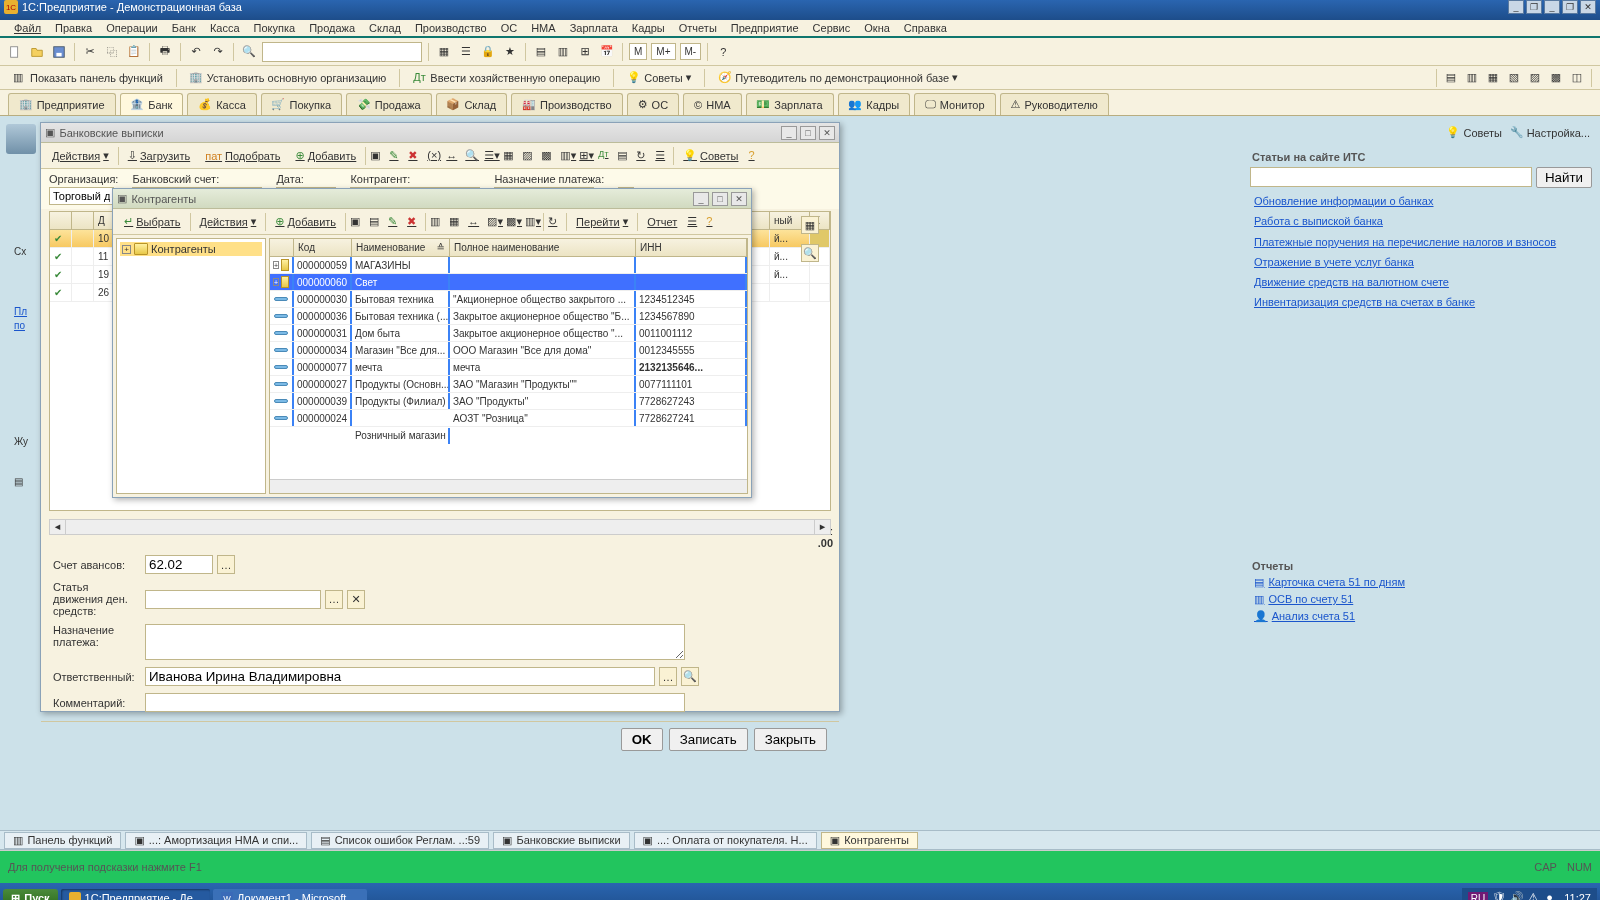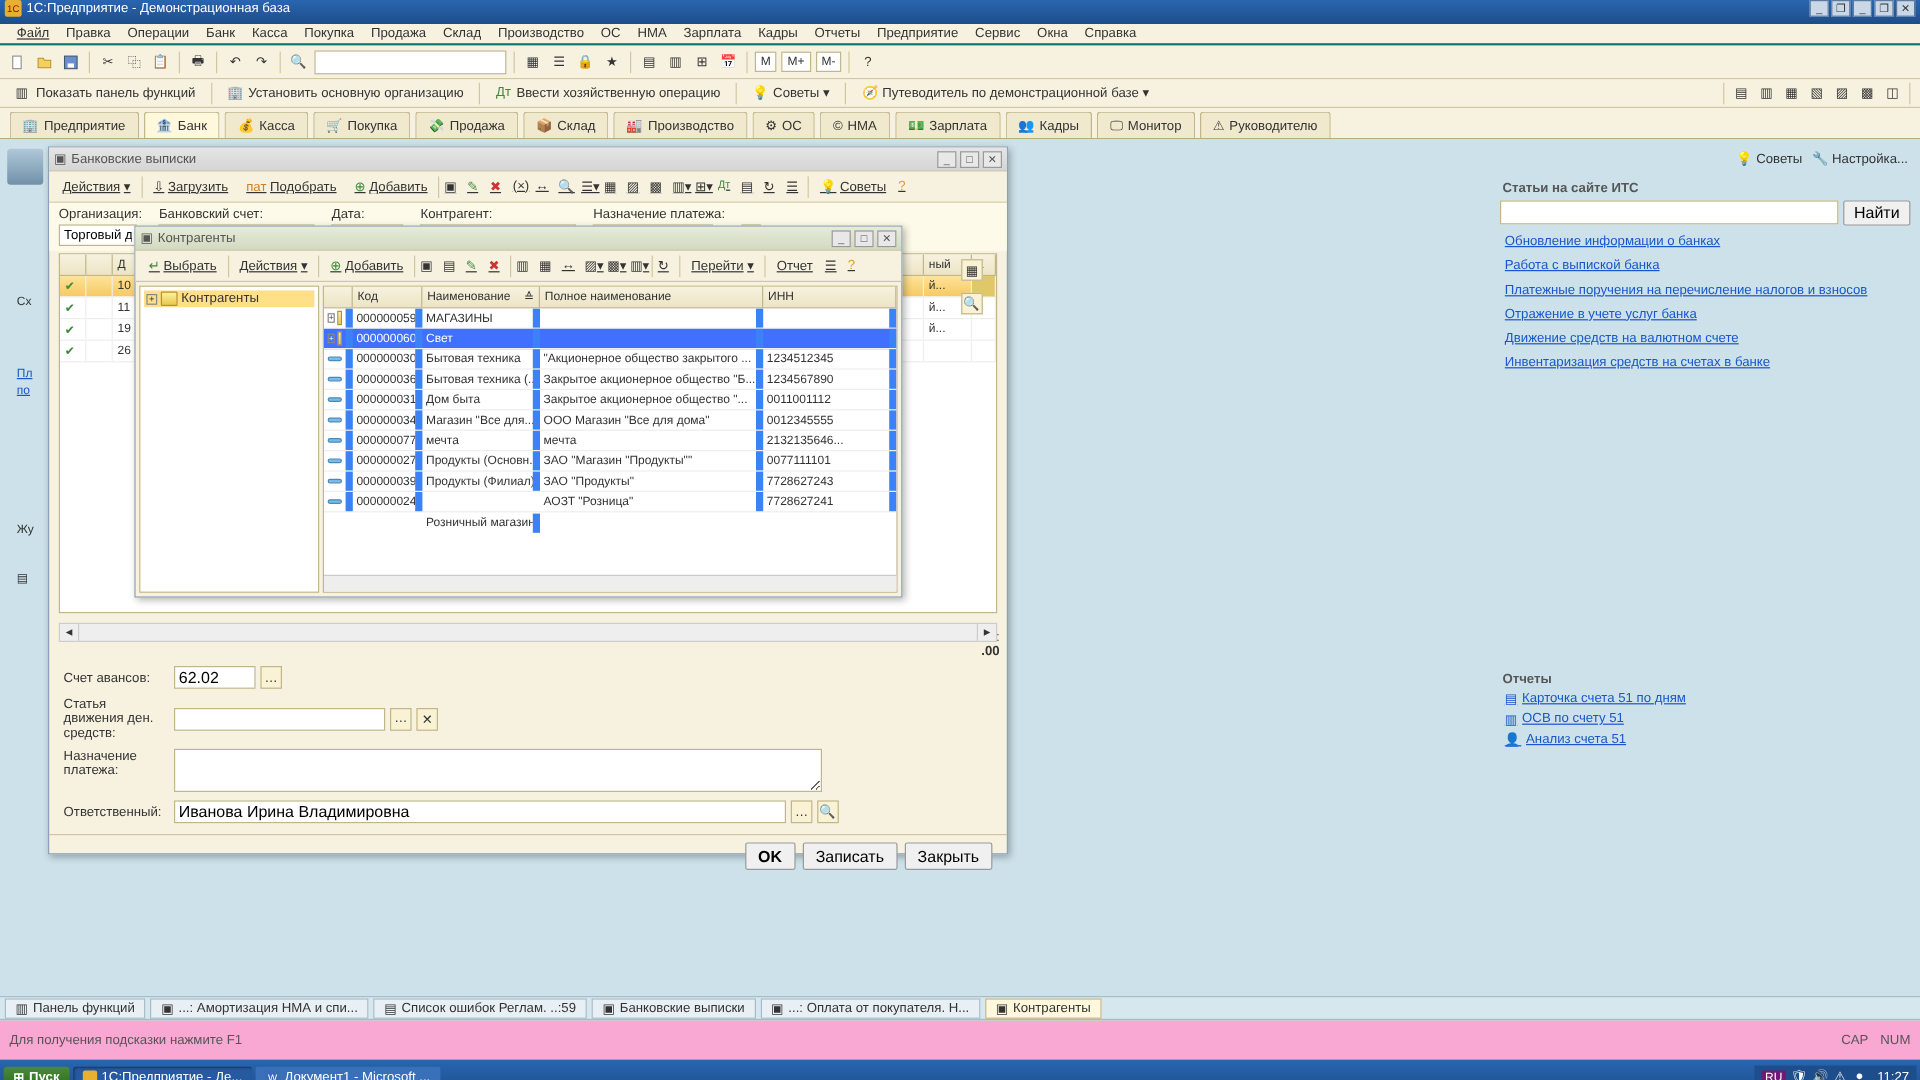--- a/index.html
+++ b/index.html
@@ -67,30 +67,30 @@
   .contra-body{display:flex;height:calc(100% - 20px - 26px);}
   .tree-pane{width:150px;border:1px solid #c0b68a;background:#fff;margin:3px;padding:3px;}
   .tree-node{display:flex;align-items:center;gap:3px;padding:1px 2px;}
   .tree-node.sel{background:#ffe088;}
   .folder-icon{width:14px;height:12px;background:linear-gradient(#fff0a0,#e8c848);border:1px solid #b89428;border-radius:1px;display:inline-block;}
   .grid-pane{flex:1;border:1px solid #c0b68a;background:#fff;margin:3px 3px 3px 0;position:relative;display:flex;flex-direction:column;}
   .grid-head{display:flex;height:18px;background:linear-gradient(#f7f2e0,#ece4c4);border-bottom:1px solid #c0b68a;font-size:10px;}
   .grid-rows{flex:1;overflow:hidden;}
   .grow{display:flex;height:17px;border-bottom:1px solid #eee;align-items:center;}
   .grow.hl{background:#4070ff;color:#fff;}
-  .gc{border-right:6px solid #3b82f6;padding:0 3px;height:100%;display:flex;align-items:center;font-size:10px;overflow:hidden;white-space:nowrap;}
+  .gc{border-right:2px solid #3b82f6;padding:0 3px;height:100%;display:flex;align-items:center;font-size:10px;overflow:hidden;white-space:nowrap;}
   .type-icon{width:24px;justify-content:center;}
   .row-icon-folder{width:14px;height:12px;background:linear-gradient(#fff0a0,#e8c848);border:1px solid #b89428;}
   .row-icon-item{width:14px;height:4px;background:#7bbae6;border:1px solid #4a8ab8;border-radius:2px;}
   .stub-btn{width:18px;height:18px;border:1px solid #c0b68a;background:#faf2d4;margin:3px 2px;display:inline-flex;align-items:center;justify-content:center;}
   
   .dockbar{height:20px;background:#d7e7ee;border-top:1px solid #a8bcc8;border-bottom:1px solid #a8bcc8;display:flex;align-items:center;gap:4px;padding:0 4px;}
   .dock-item{display:flex;align-items:center;gap:4px;padding:1px 8px;border:1px solid #a8bcc8;background:#e8f0f5;font-size:11px;}
   .dock-item.active{background:#fff8dd;border-color:#c0b68a;}
-  .statusbar{height:20px;background:#f9a8d4;border-top:1px solid #ccc;display:flex;align-items:center;padding:16px 8px;justify-content:space-between;font-size:11px;color:#555;}
+  .statusbar{height:20px;background:#22c55e;border-top:1px solid #ccc;display:flex;align-items:center;padding:16px 8px;justify-content:space-between;font-size:11px;color:#555;}
   .taskbar{height:30px;background:linear-gradient(#2a65b0,#1d4d8a);display:flex;align-items:center;padding:0 3px;gap:3px;color:#fff;}
   .start-btn{display:flex;align-items:center;gap:4px;padding:3px 8px;background:linear-gradient(#4a8a3a,#2a6a1a);border-radius:3px;font-weight:bold;}
   .task-item{padding:3px 8px;background:#3a70b8;border-radius:2px;display:flex;align-items:center;gap:4px;font-size:11px;}
   .task-item.active{background:#255aa0;box-shadow:inset 1px 1px 2px rgba(0,0,0,.4);}
   .tray{margin-left:auto;display:flex;align-items:center;gap:4px;background:#1d4d8a;padding:3px 6px;}
   .tray-icon{width:14px;height:14px;}
   a{cursor:default;}
   svg{width:14px;height:14px;}
 </style>
 </head>
@@ -497,20 +497,24 @@
       <div class="form-row" style="align-items:flex-start;">
         <span class="form-label">Назначение платежа:</span>
         <textarea class="form-input" style="width: 540px; height: 36px;"></textarea>
       </div>
       <div class="form-row">
         <span class="form-label">Ответственный:</span>
         <input class="form-input" style="width: 510px;" value="Иванова Ирина Владимировна">
         <div class="pick-btn">…</div>
         <div class="pick-btn">🔍</div>
       </div>
+      <div class="form-row">
+        <span class="form-label">Комментарий:</span>
+        <input class="form-input" style="width: 540px;">
+      </div>
     </div>
     <div class="bank-buttons">
       <button class="btn bold">OK</button>
       <button class="btn">Записать</button>
       <button class="btn">Закрыть</button>
     </div>
   </div>
 
   <div class="window contra-win">
     <div class="win-title">
@@ -635,21 +639,21 @@
               <div class="gc" style="width: 186px;">ООО Магазин "Все для дома"</div>
               <div class="gc" style="flex: 1 1 0%;">0012345555</div>
             </div>
             <div class="grow">
               <div class="gc type-icon" style="width: 24px;">
                 <span class="row-icon-item"></span>
               </div>
               <div class="gc" style="width: 58px;">000000077</div>
               <div class="gc" style="width: 98px;">мечта</div>
               <div class="gc" style="width: 186px;">мечта</div>
-              <div class="gc" style="flex: 1 1 0%;">2132135646...</div>
+              <div class="gc" style="flex: 1 1 0%; font-weight: bold;">2132135646...</div>
             </div>
             <div class="grow">
               <div class="gc type-icon" style="width: 24px;">
                 <span class="row-icon-item"></span>
               </div>
               <div class="gc" style="width: 58px;">000000027</div>
               <div class="gc" style="width: 98px;">Продукты (Основн...</div>
               <div class="gc" style="width: 186px;">ЗАО "Магазин "Продукты""</div>
               <div class="gc" style="flex: 1 1 0%;">0077111101</div>
             </div>

